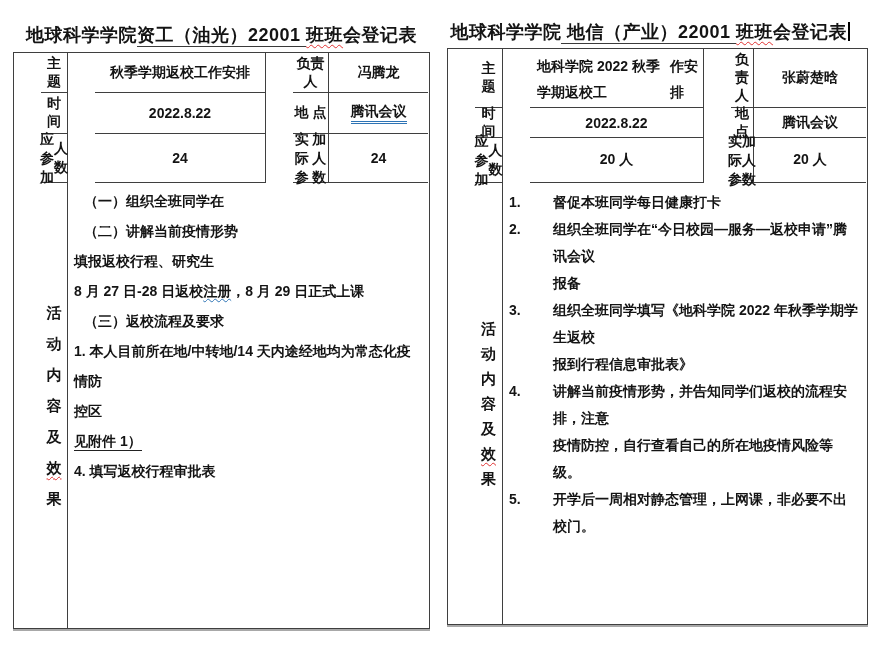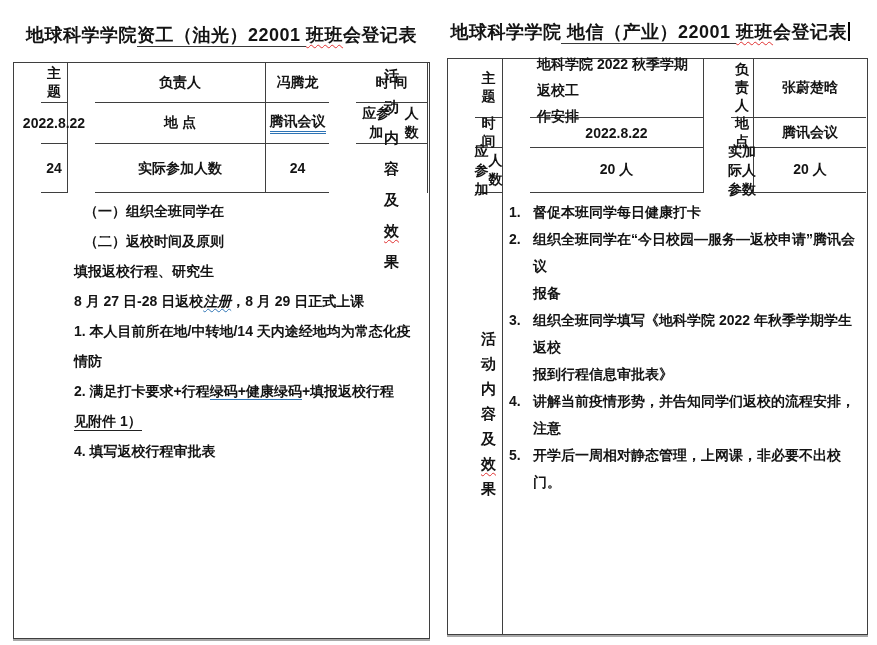--- a/index.html
+++ b/index.html
@@ -2,60 +2,61 @@
 <html><head>
 <meta charset="utf-8">
 <style>
   * { margin:0; padding:0; box-sizing:border-box; }
   html,body { width:877px; height:645px; background:#ffffff; overflow:hidden;
     font-family:"Liberation Sans", sans-serif; color:#141414; font-weight:700; }
   .form { position:absolute; }
   .form-left  { left:13px;  top:18px; width:417px; }
   .form-right { left:447px; top:16px; width:406px; }
   .form-title { text-align:center; font-size:18px; letter-spacing:.5px; line-height:34px;
-    margin-bottom:10px; white-space:nowrap; }
+    white-space:nowrap; }
   .form-right .form-title { line-height:32px; }
   .u-blank { border-bottom:1.5px solid #3a3a3a; padding-bottom:1px; }
   .wavy-red { text-decoration:underline wavy #e03131; text-decoration-thickness:1px; text-underline-offset:3px; }
   .cursor { display:inline-block; width:1.5px; height:19px; background:#000; vertical-align:-3px; margin-left:1px; }
 
   .tbl { display:grid; border:1.5px solid #3f3f3f; box-shadow:0 2px 0 #a8a8a8; background:#fff; }
   .tbl-left  { grid-template-columns:54px 198px 63px 99px;  grid-template-rows:40px 41px 49px 445px; width:417px; }
   .tbl-right { grid-template-columns:55px 201px 50px 112px; grid-template-rows:59px 30px 45px 441px; width:421px; }
   .cell { display:flex; align-items:center; justify-content:center; font-size:14px; text-align:center; }
   .br { border-right:1.5px solid #3f3f3f;margin-left:27px; }
   .bb { border-bottom:1.5px solid #3f3f3f; }
   .lbl2 { flex-direction:row; line-height:19px; }
-  .theme-left-align { flex-direction:column; align-items:flex-start; justify-content:center;
+  .theme-left-align { flex-direction:row; align-items:flex-start; justify-content:center;
     text-align:left; padding:4px 4px 0 7px; line-height:26px; }
 
   .u-blue-double { border-bottom:3px double #2e74b5; padding-bottom:0; }
   .u-blue { border-bottom:1.5px solid #2e74b5; }
-  .u-blue-wavy { text-decoration:underline wavy #2e74b5; text-decoration-thickness:1px; text-underline-offset:2px;font-style:italic; }
+  .u-blue-wavy { text-decoration:underline wavy #2e74b5; text-decoration-thickness:1px; text-underline-offset:2px; }
   .u-black { border-bottom:1px solid #222; padding-bottom:1px; }
 
   .vert { flex-direction:column; }
   .vert span { line-height:31px; font-size:15px; }
   .tbl-right .vert span { line-height:25px; }
 
   .content { grid-column:2/5; display:block; text-align:left; padding:3px 8px 0 6px; line-height:30px; font-size:14px; }
   .content .ind { padding-left:10px; }
   .tbl-right .content { padding-top:6px; line-height:27px; }
   .itm { display:flex; }
   .itm .n { width:24px; flex:none; }
-  .itm .t { flex:1; }
+  .itm .t { flex:1;margin-left:20px; }
 </style>
 </head>
 <body>
 
 <div class="form form-left">
   <div class="form-title"><span>地球科学学院</span><span class="u-blank">资工（油光）22001 </span><span class="wavy-red">班班</span><span>会登记表</span></div>
 
   <div class="tbl tbl-left">
     <div class="cell br bb">主 题</div>
+    <div class="cell br bb">秋季学期返校工作安排</div>
     <div class="cell br bb">负责人</div>
     <div class="cell bb">冯腾龙</div>
 
     <div class="cell br bb">时 间</div>
     <div class="cell br bb">2022.8.22</div>
     <div class="cell br bb">地 点</div>
     <div class="cell bb">
         <span class="u-blue-double">腾讯会议</span>
       </div>
 
@@ -74,25 +75,26 @@
       <span>活</span>
       <span>动</span>
       <span>内</span>
       <span>容</span>
       <span>及</span>
       <span class="wavy-red">效</span>
       <span>果</span>
     </div>
     <div class="cell content">
       <div class="ind">（一）组织全班同学在</div>
-      <div class="ind">（二）返校时间及原则</div>
+      <div class="ind">（二）讲解当前疫情形势</div>
       <div>填报返校行程、研究生</div>
       <div><span>8 月 27 日-28 日返校</span><span class="u-blue-wavy">注册</span><span>，8 月 29 日正式上课</span></div>
+      <div class="ind">（三）返校流程及要求</div>
       <div>1. 本人目前所在地/中转地/14 天内途经地均为常态化疫情防</div>
-      <div><span>2. 满足打卡要求+行程</span><span class="u-blue">绿码+健康绿码</span><span>+填报返校行程</span></div>
+      <div>控区</div>
       <div><span class="u-black">见附件 1）</span></div>
       <div>4. 填写返校行程审批表</div>
     </div>
   </div>
 </div>
 
 <div class="form form-right">
   <div class="form-title"><span>地球科学学院</span><span class="u-blank">  地信（产业）22001 </span><span class="wavy-red">班班</span><span>会登记表</span><span class="cursor"></span></div>
 
   <div class="tbl tbl-right">
@@ -147,20 +149,21 @@
         <span class="n">3.</span>
         <span class="t">
             <div>组织全班同学填写《地科学院 2022 年秋季学期学生返校</div>
             <div>报到行程信息审批表》</div>
           </span>
       </div>
       <div class="itm">
         <span class="n">4.</span>
         <span class="t">
             <div>讲解当前疫情形势，并告知同学们返校的流程安排，注意</div>
+            <div>疫情防控，自行查看自己的所在地疫情风险等级。</div>
           </span>
       </div>
       <div class="itm">
         <span class="n">5.</span>
         <span class="t">
             <div>开学后一周相对静态管理，上网课，非必要不出校门。</div>
           </span>
       </div>
     </div>
   </div>

